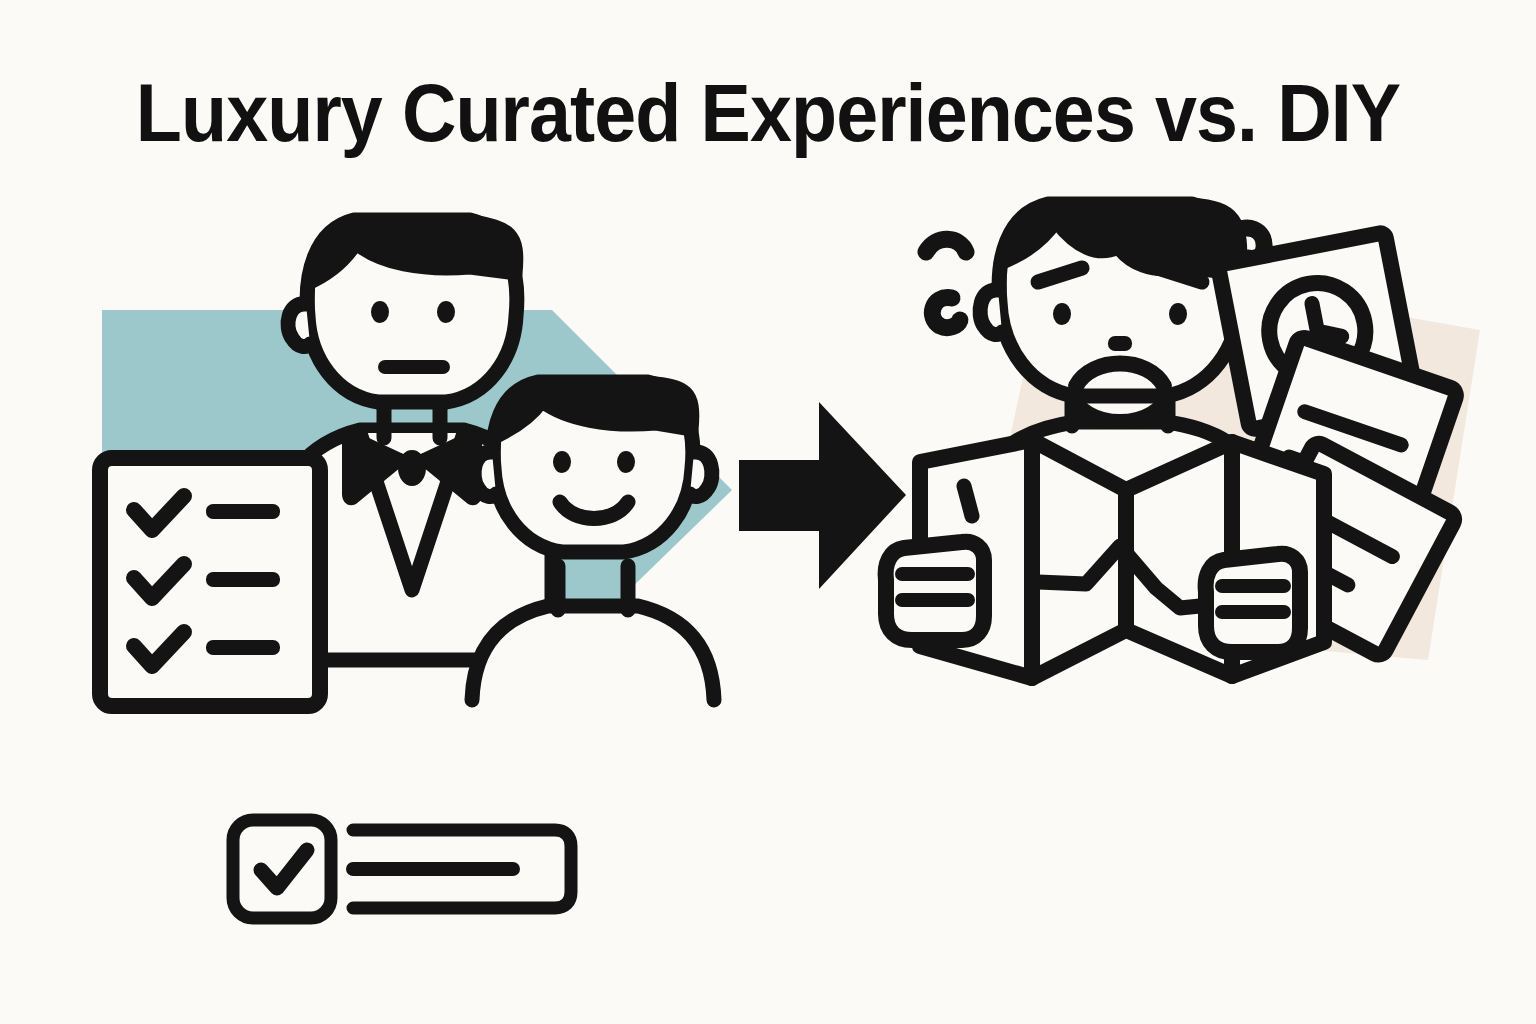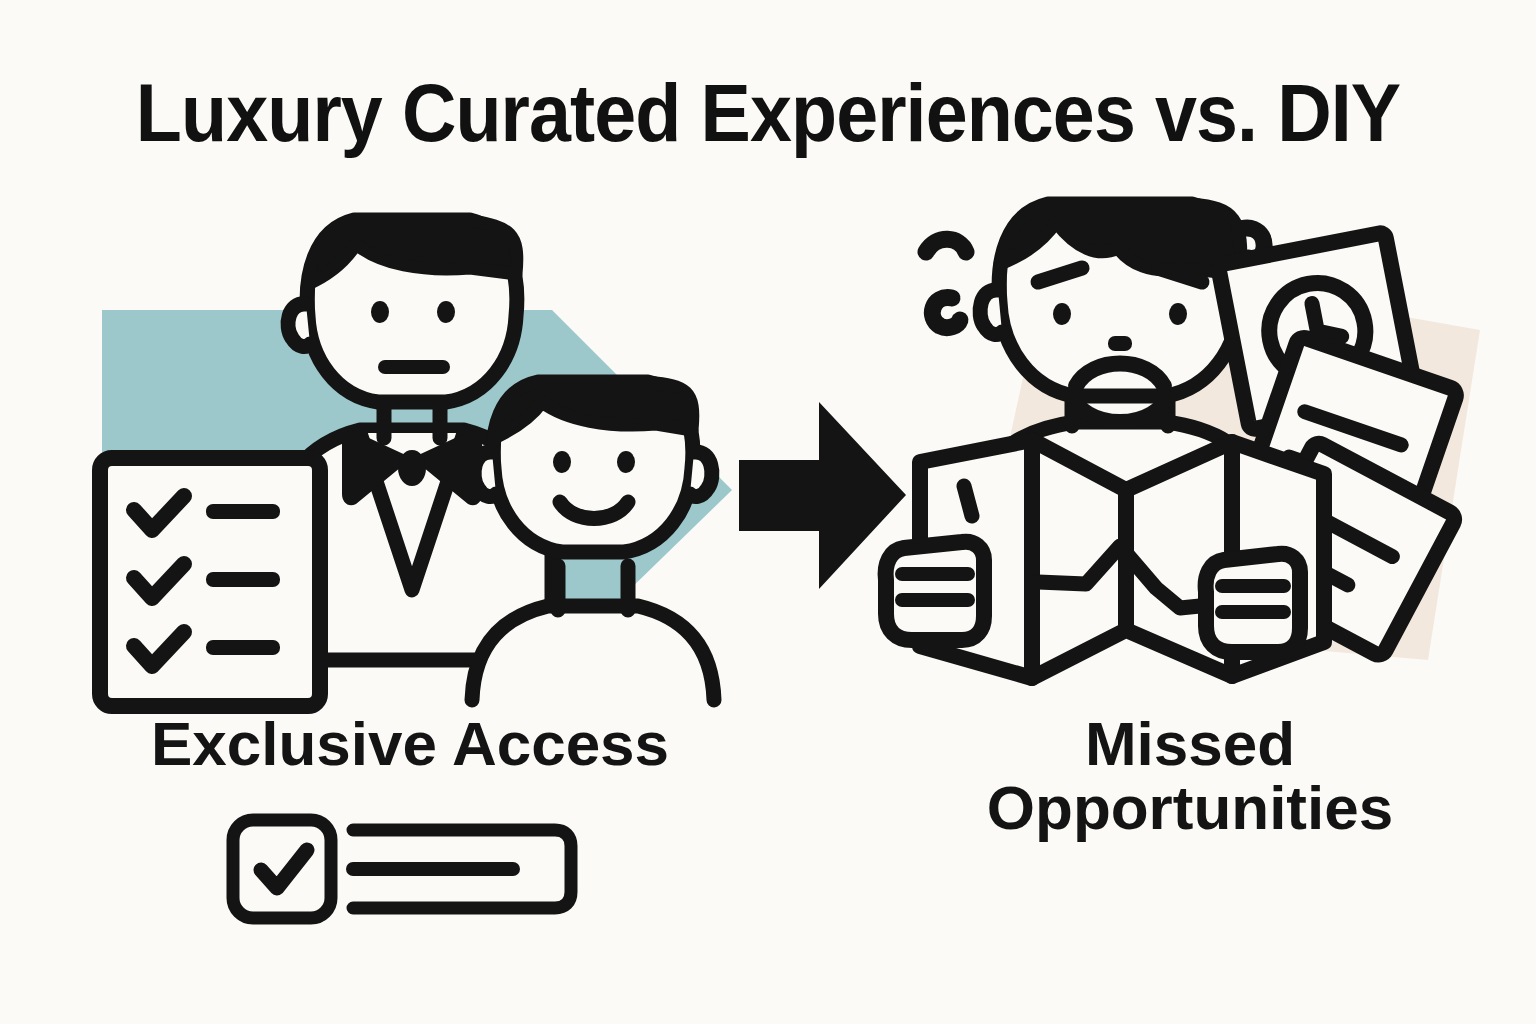--- a/index.html
+++ b/index.html
@@ -309,28 +309,21 @@
                    L 326 436 C 326 452 336 462 352 462
                    L 398 462 C 412 462 420 452 420 438
                    L 420 382 C 420 370 410 362 398 364 Z" fill="#FBFAF6" stroke="#141414" stroke-width="16" stroke-linejoin="round"></path>
           <path d="M 342 396 L 404 396 M 342 422 L 404 422" fill="none" stroke="#141414" stroke-width="14" stroke-linecap="round"></path>
         </g>
 
       </svg>
     </div>
   </div>
 
-  <div class="caption" id="caption-left">
-    <span class="caption-line">Exclusive Access</span>
-  </div>
-
-  <div class="caption" id="caption-right">
-    <span class="caption-line">Missed</span>
-    <span class="caption-line">Opportunities</span>
-  </div>
+
 
   <div id="footer-badge">
     <svg viewBox="0 0 360 115" width="360" height="115" xmlns="http://www.w3.org/2000/svg">
 
       <g>
         <rect x="8" y="8" width="98" height="98" rx="20" fill="#FBFAF6" stroke="#141414" stroke-width="13"></rect>
         <path d="M 36 58 L 52 76 L 82 38" fill="none" stroke="#141414" stroke-width="15" stroke-linecap="round" stroke-linejoin="round"></path>
       </g>
 
       <g>

